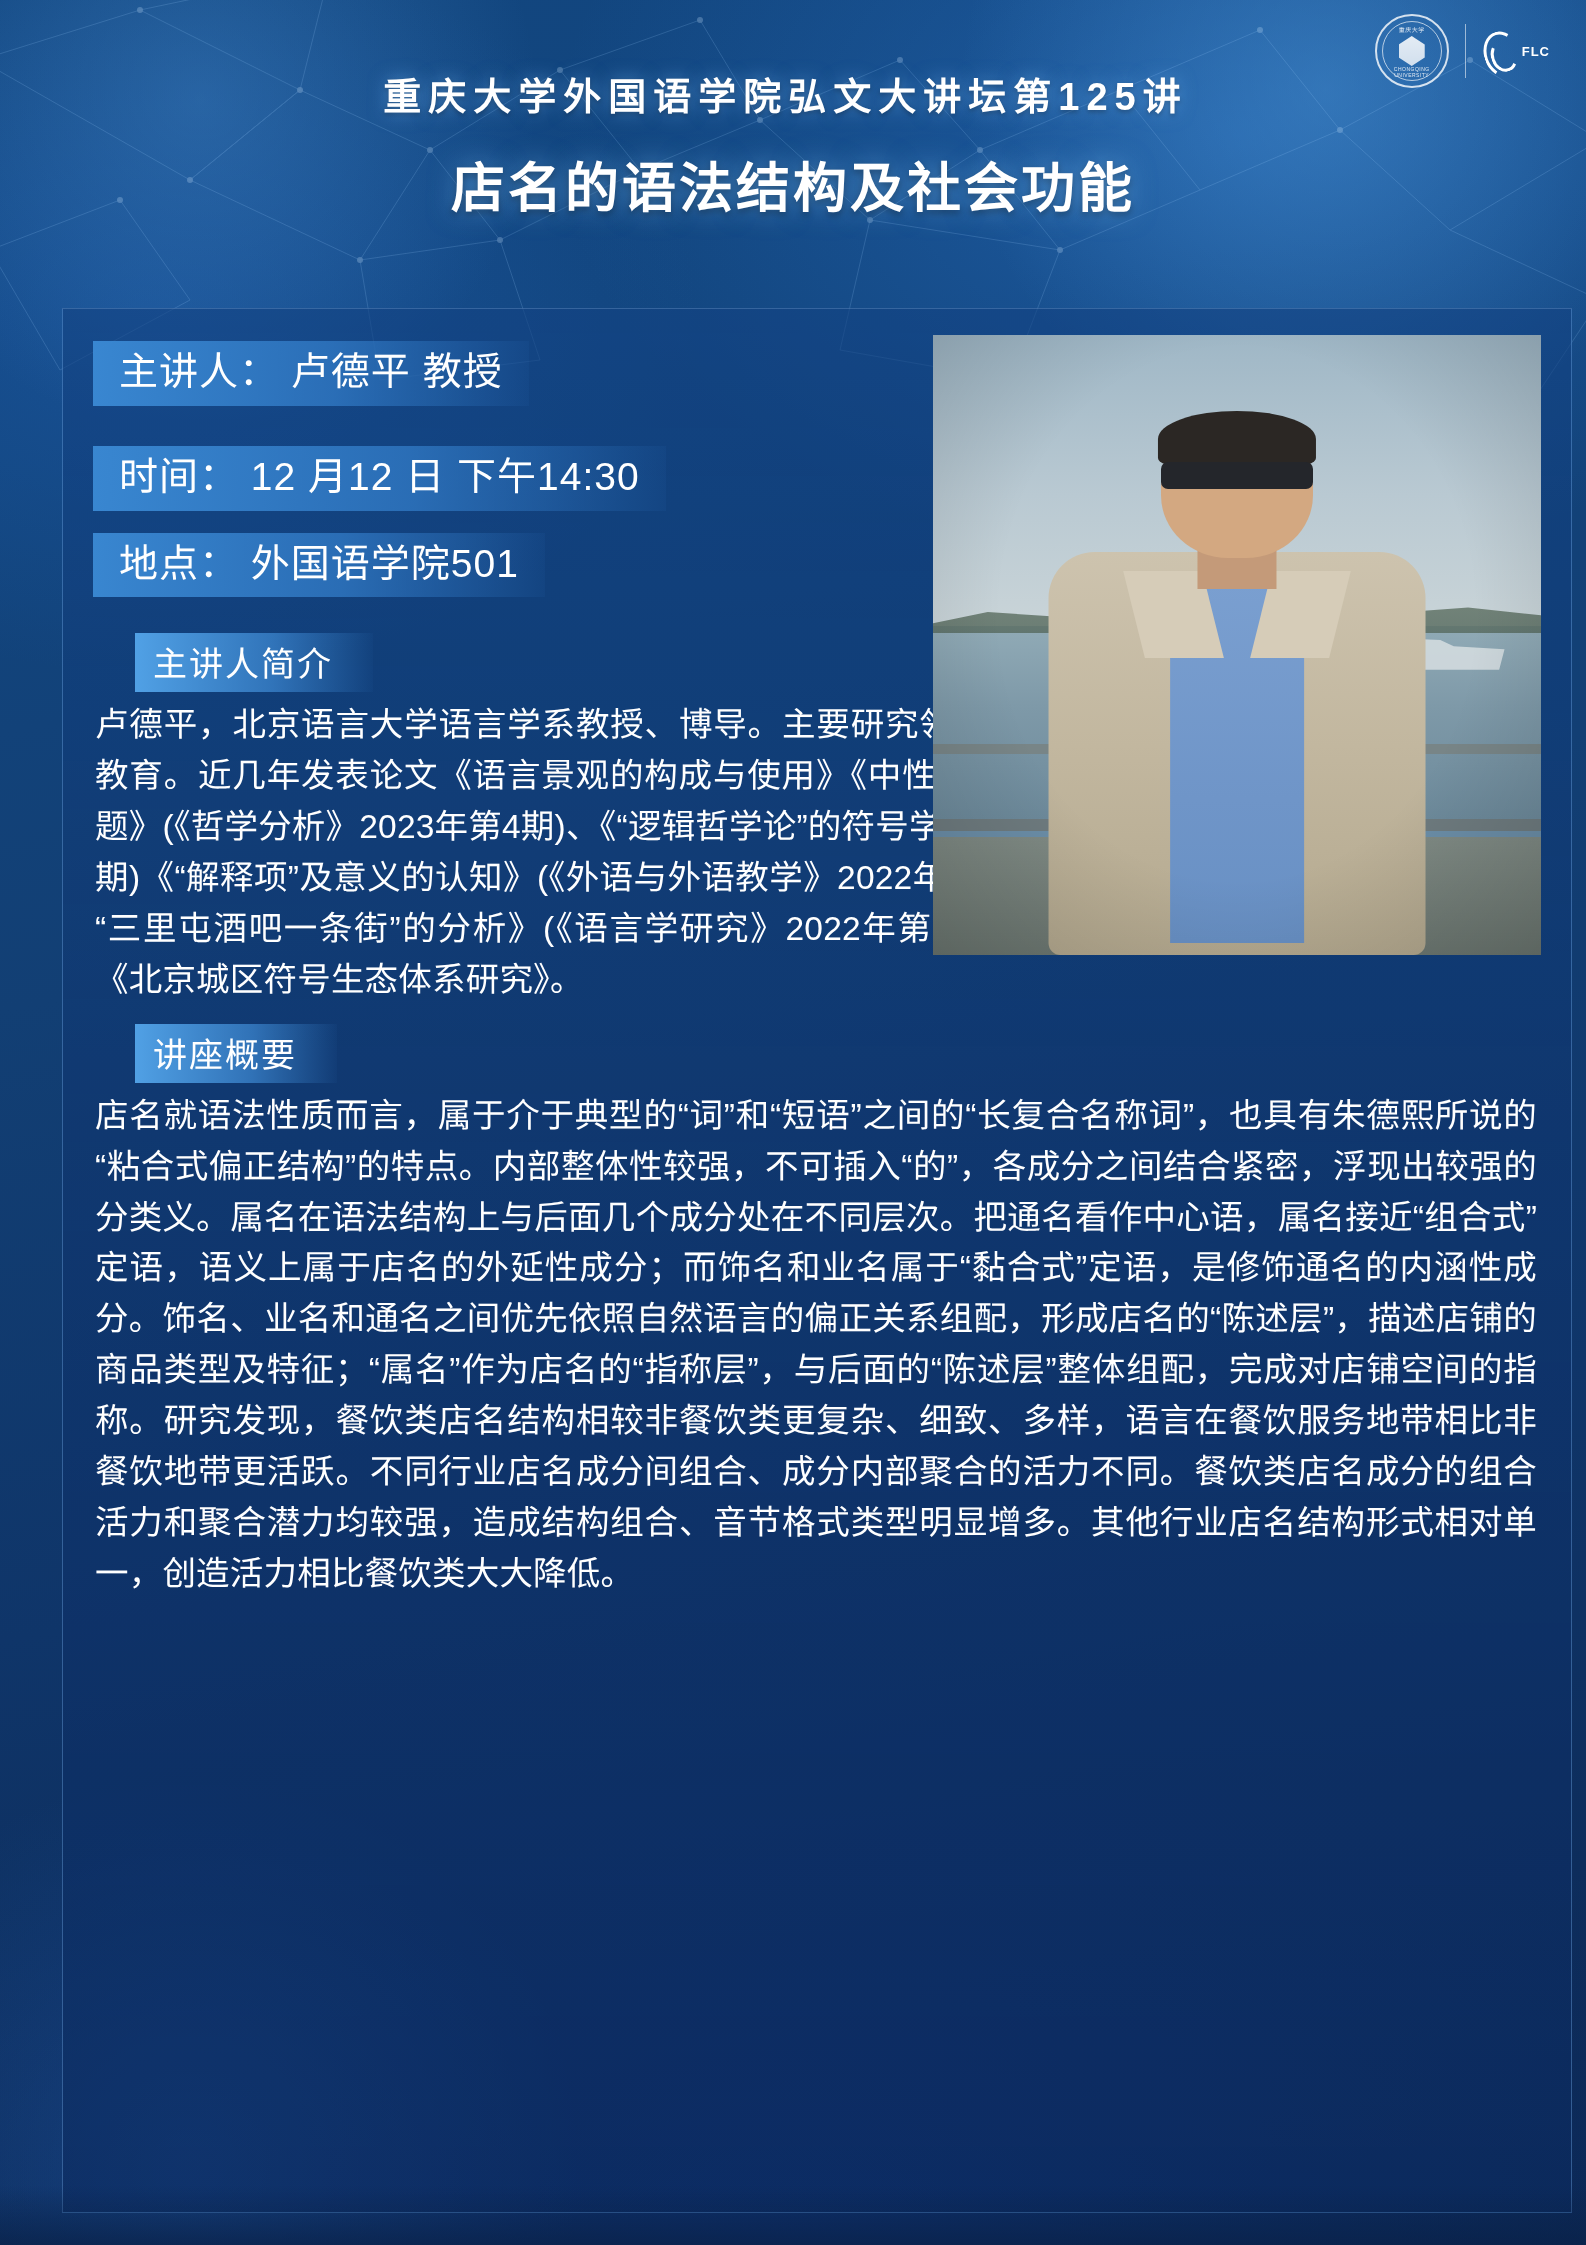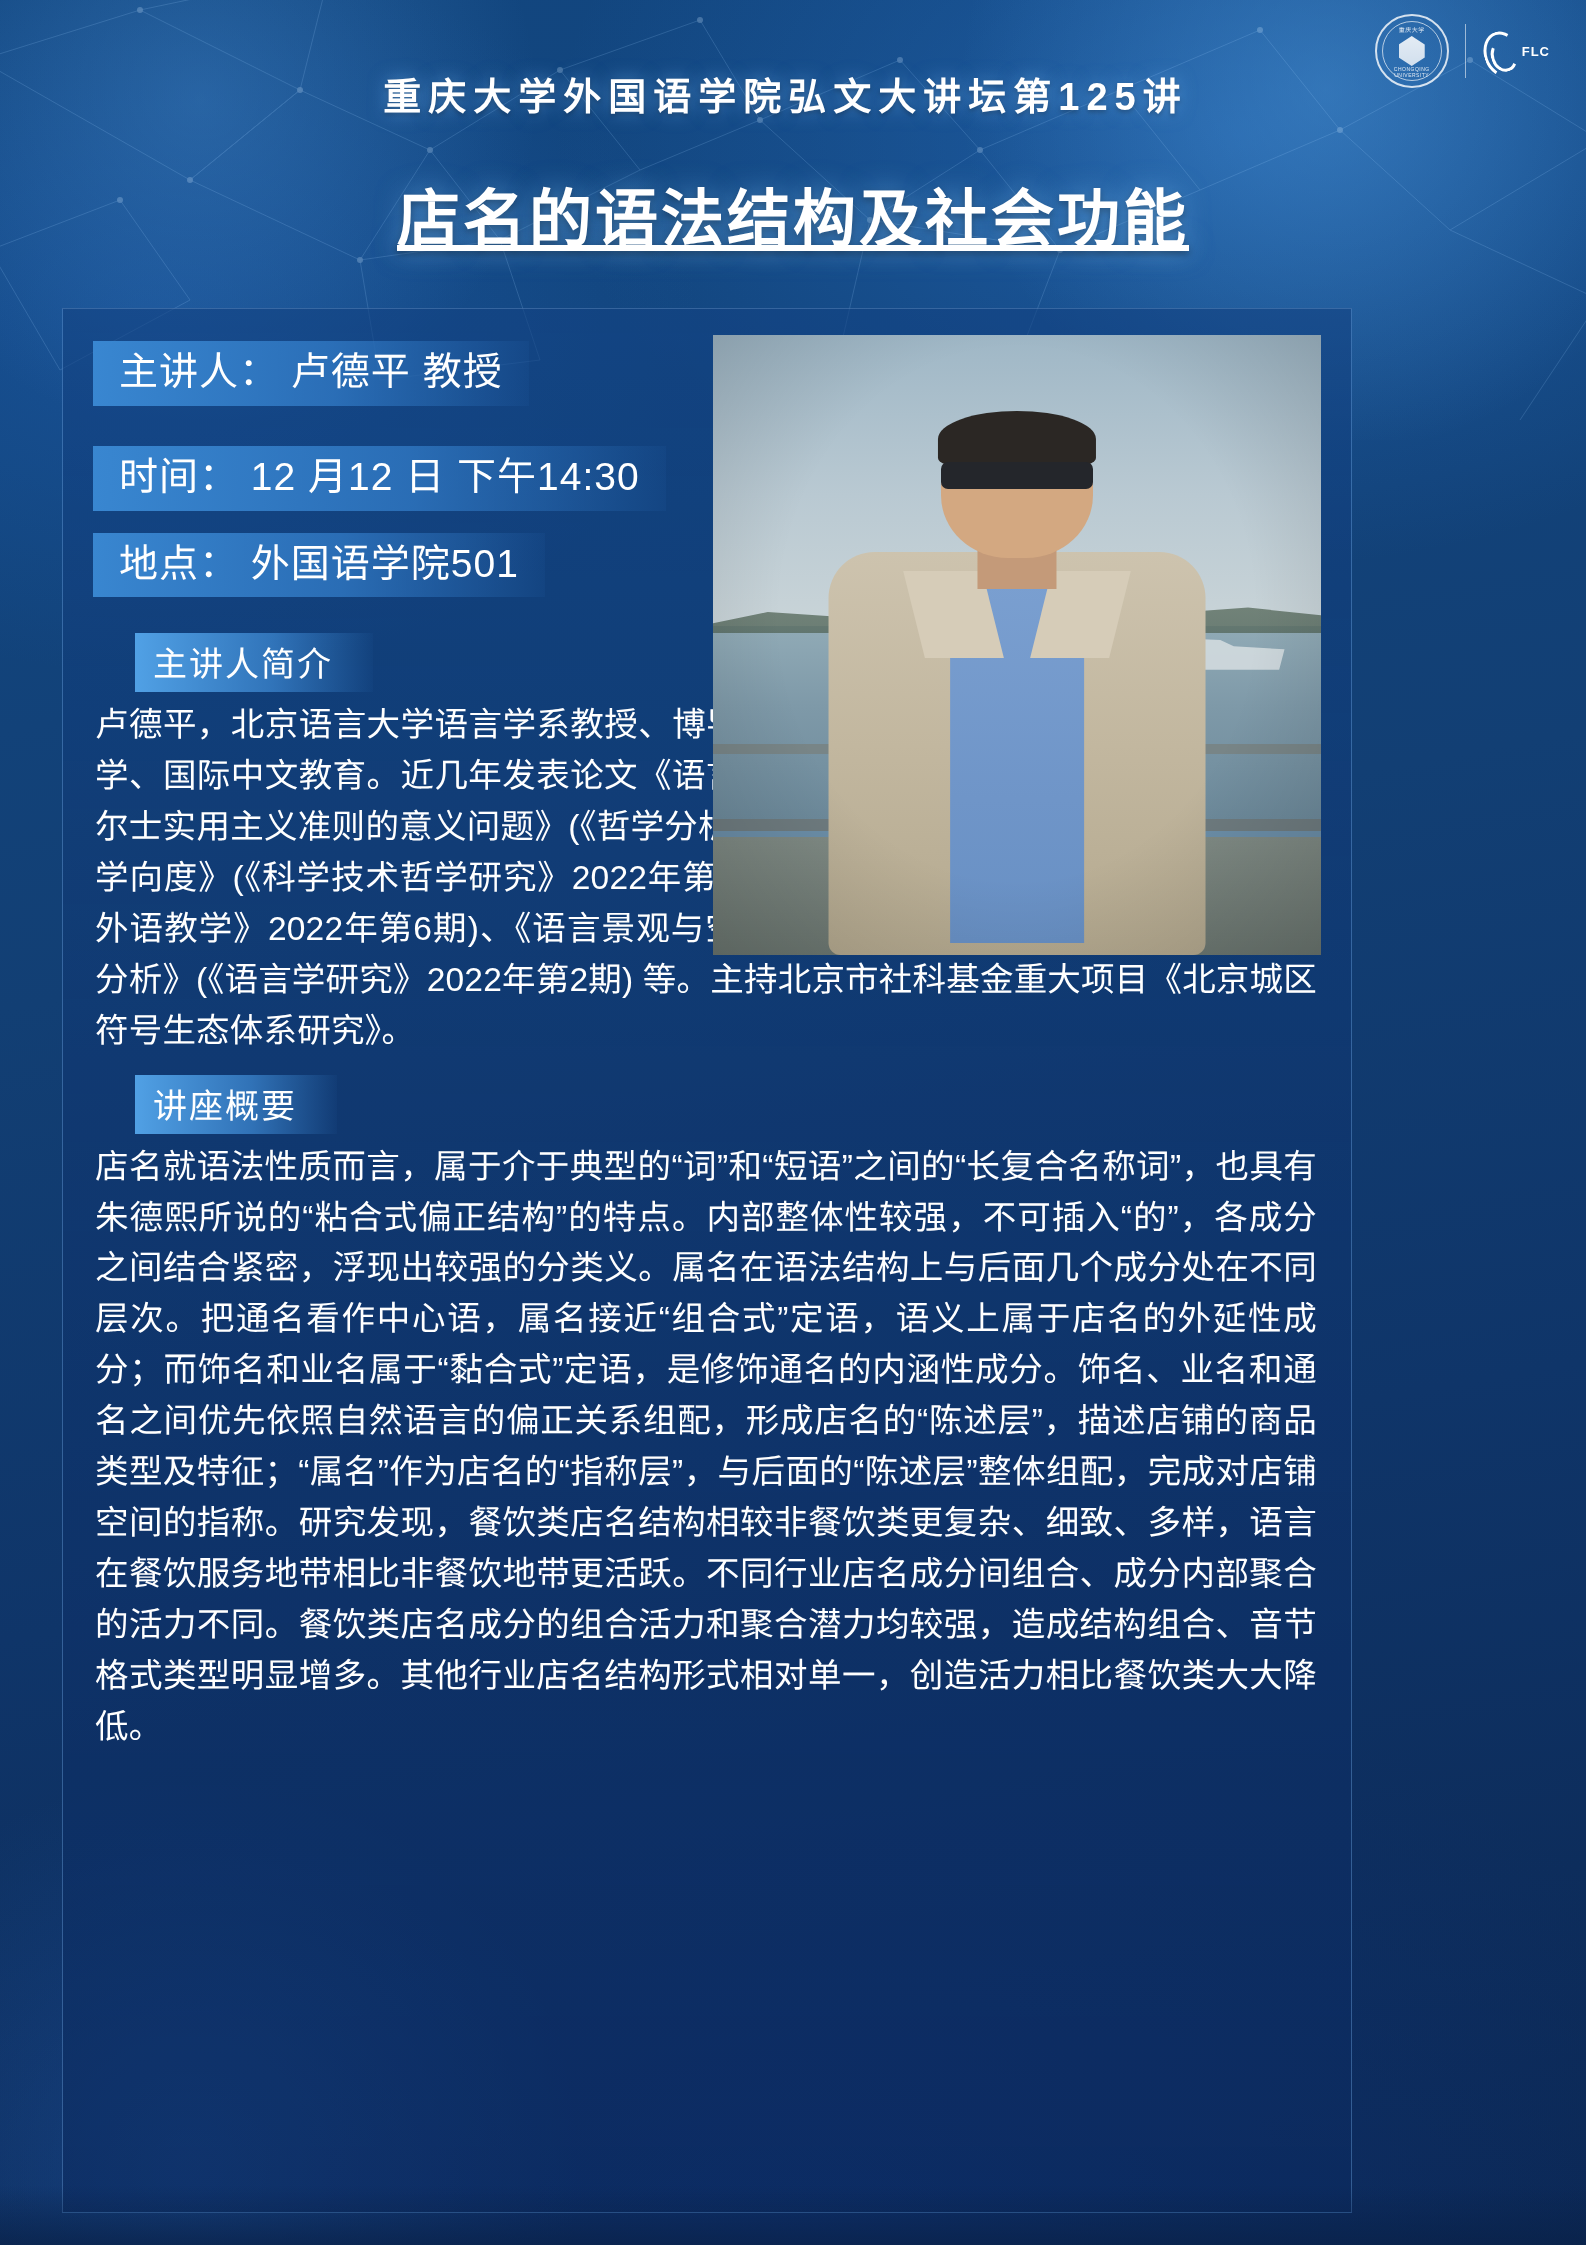--- a/index.html
+++ b/index.html
@@ -151,37 +151,36 @@
     font-size: 38px;
     font-weight: bold;
     letter-spacing: 7px;
     color: #ffffff;
     text-shadow: 0 0 18px rgba(120,190,255,0.55), 0 2px 5px rgba(0,0,0,0.35);
     z-index: 5;
   }
   .main-title {
     position: absolute;
     left: 0; right: 0;
-    top: 168px;
+    top: 144px;
     text-align: center;
-    font-size: 63px;
+    font-size: 54px;
     font-weight: bold;
     letter-spacing: 3px;
     color: #ffffff;
     text-shadow: 0 0 26px rgba(130,200,255,0.55), 0 3px 7px rgba(0,0,0,0.40);
     z-index: 5;
-    text-decoration: underline;
   }
 
   
   .card {
     position: absolute;
     left: 62px;
     top: 308px;
-    width: 1290px;
+    width: 1510px;
     height: 1905px;
     background: linear-gradient(180deg, rgba(18,66,130,0.62) 0%, rgba(14,52,110,0.55) 45%, rgba(11,42,95,0.58) 100%);
     border: 1px solid rgba(125,185,245,0.35);
     box-sizing: border-box;
     padding: 26px 30px 0 30px;
     z-index: 4;
   }
 
   
   .info-list {

